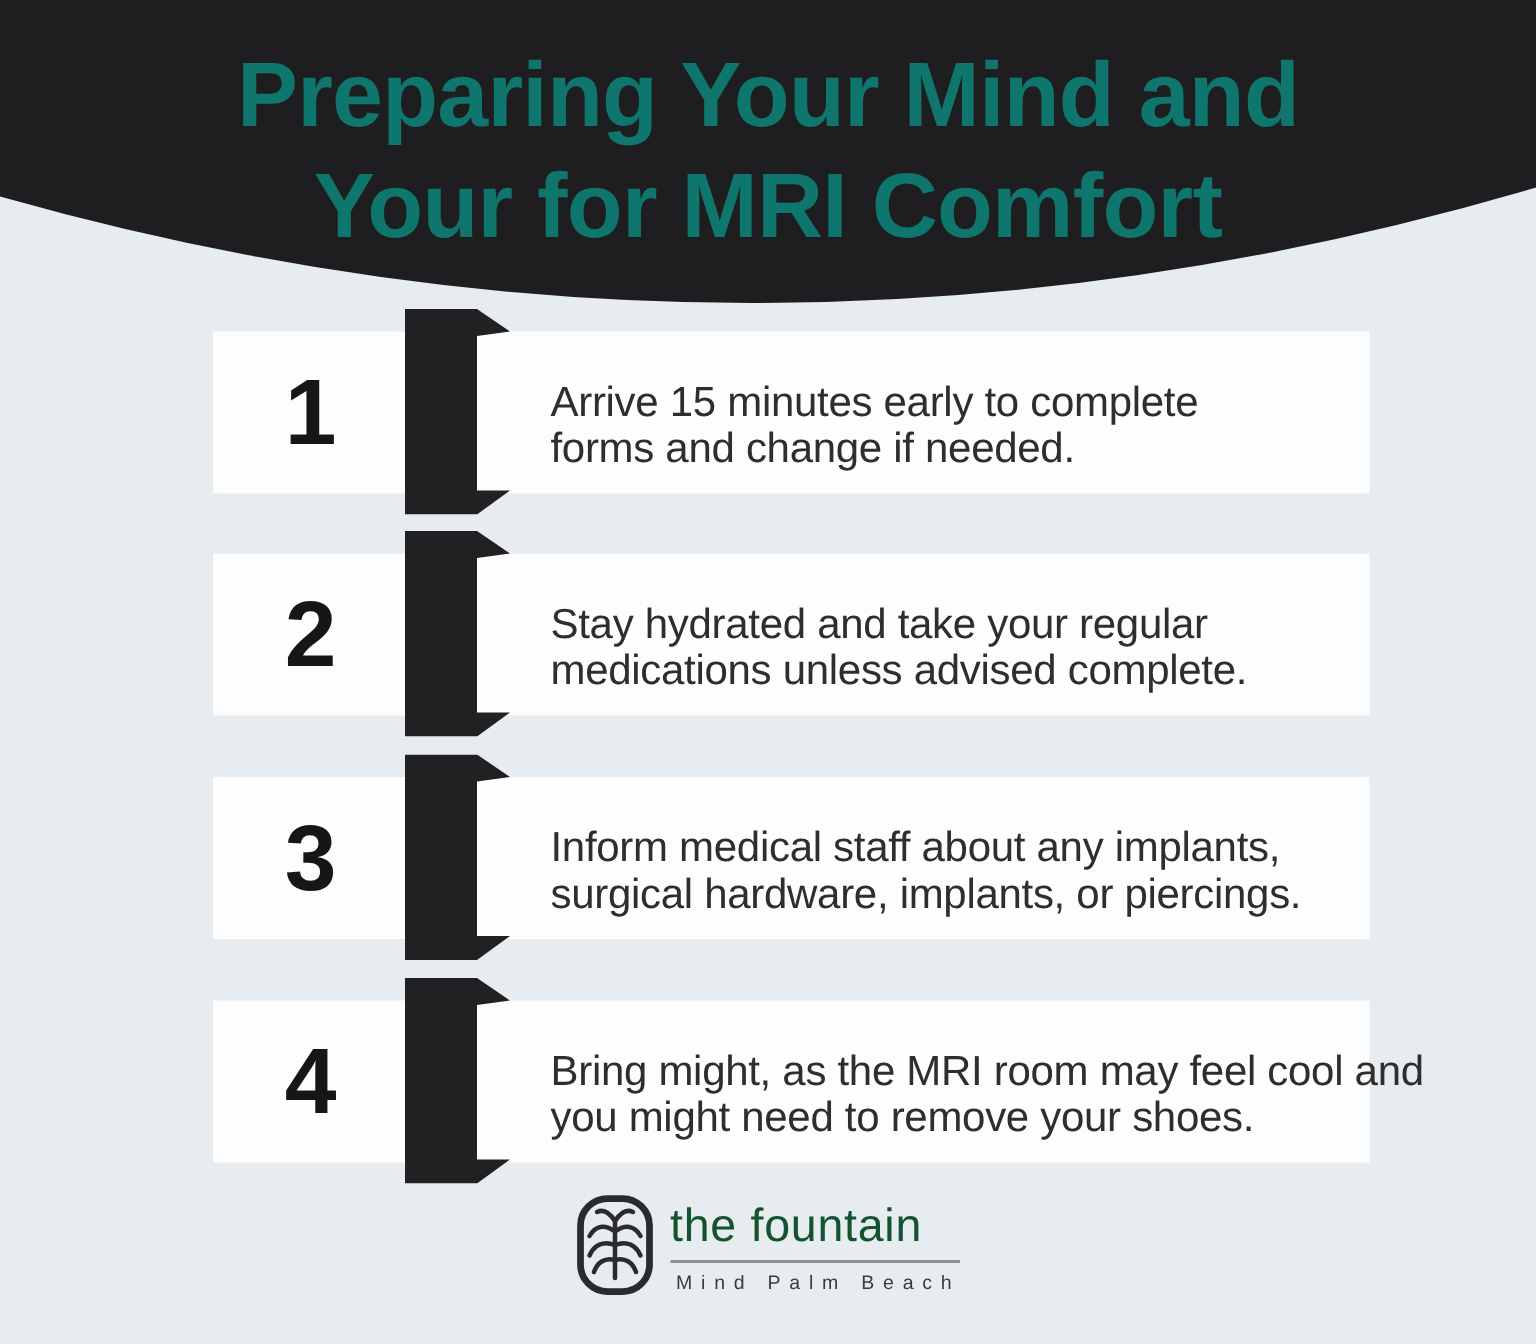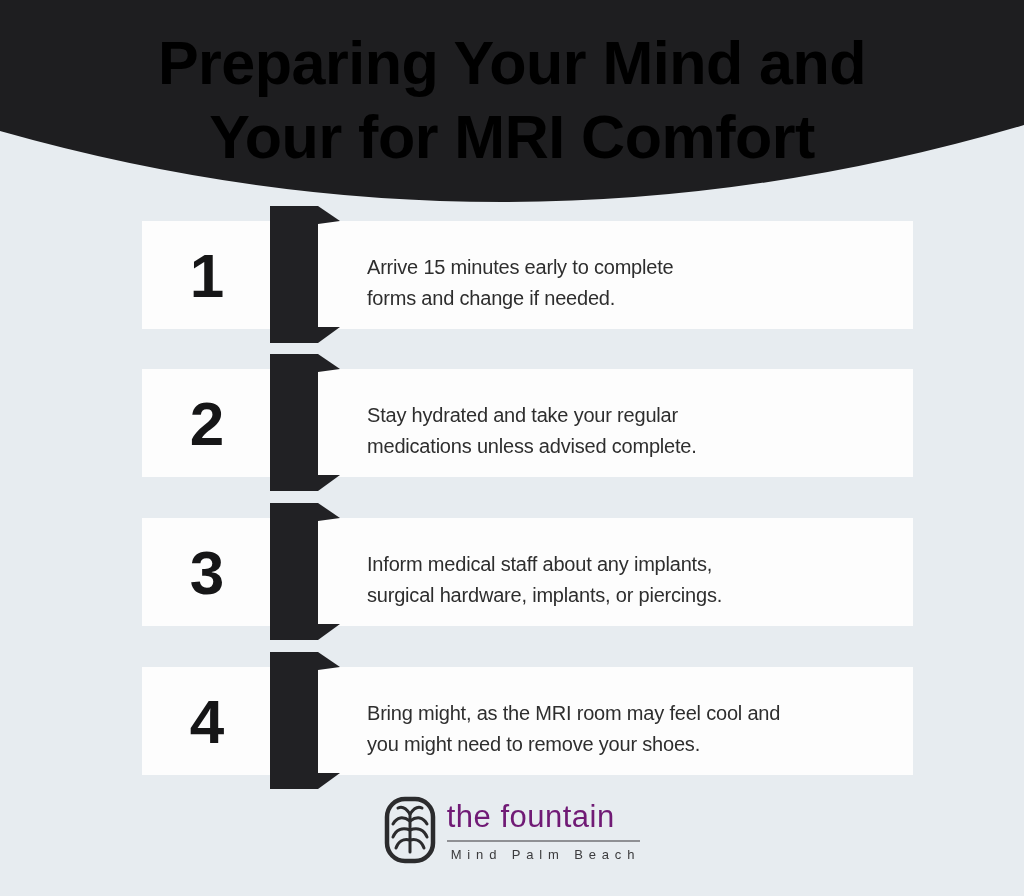--- a/index.html
+++ b/index.html
@@ -17,21 +17,21 @@
   }
   .header-shape {
     position: absolute;
     top: 0; left: 0;
     display: block;
   }
   .title {
     position: absolute;
     top: 26px; left: 0; right: 0;
     text-align: center;
-    color: #000000;
+    color: #0f766e;
     font-size: 61px;
     font-weight: bold;
     line-height: 74px;
     letter-spacing: -0.5px;
   }
   .row {
     position: absolute;
     left: 142px;
     width: 771px;
     height: 138px;
@@ -63,38 +63,38 @@
     top: 0; left: 128px;
     display: block;
   }
   .txt {
     position: absolute;
     top: 15px; left: 225px;
     height: 124px;
     display: flex;
     flex-direction: column;
     justify-content: center;
-    font-size: 20px;
+    font-size: 28px;
     line-height: 31px;
     letter-spacing: -0.2px;
     color: #2e2e2e;
     white-space: nowrap;
   }
   .logo {
     position: absolute;
     top: 796px; left: 0; right: 0;
     display: flex;
     justify-content: center;
     align-items: center;
     gap: 11px;
   }
   .brand-text { display: flex; flex-direction: column; }
   .brand-name {
     font-size: 31px;
-    color: #701a75;
+    color: #14532d;
     letter-spacing: 0.5px;
     padding-bottom: 5px;
     border-bottom: 2px solid #8f9094;
     display: inline-block;
   }
   .brand-loc {
     font-size: 13px;
     color: #3b3b3d;
     letter-spacing: 0.45em;
     margin-top: 5px;

